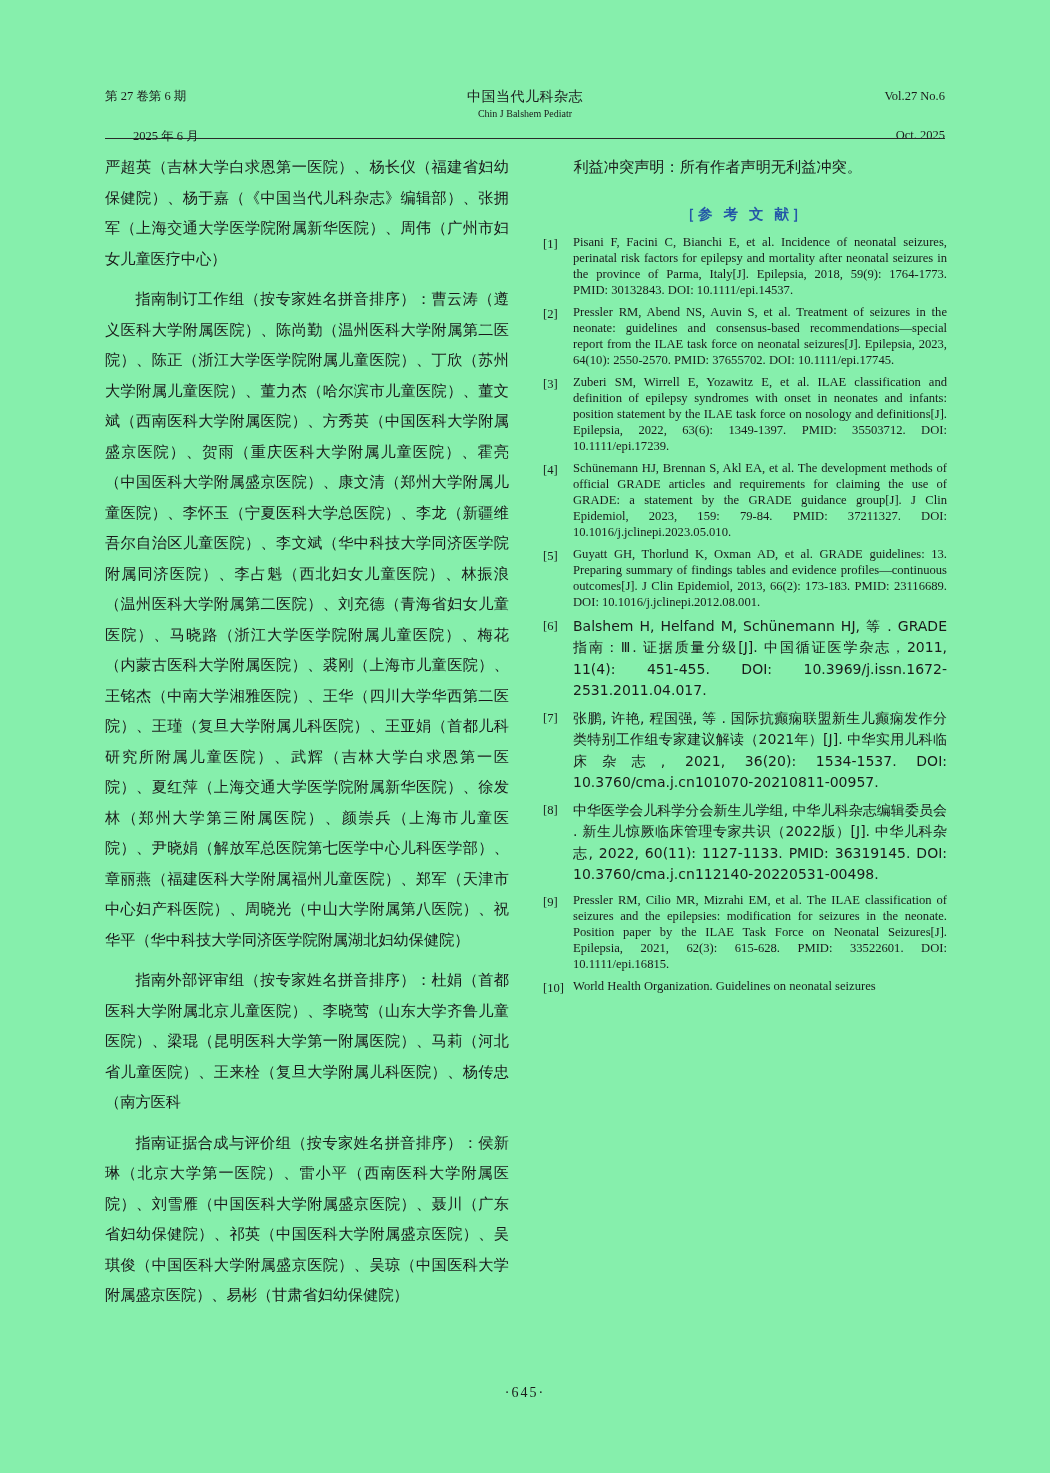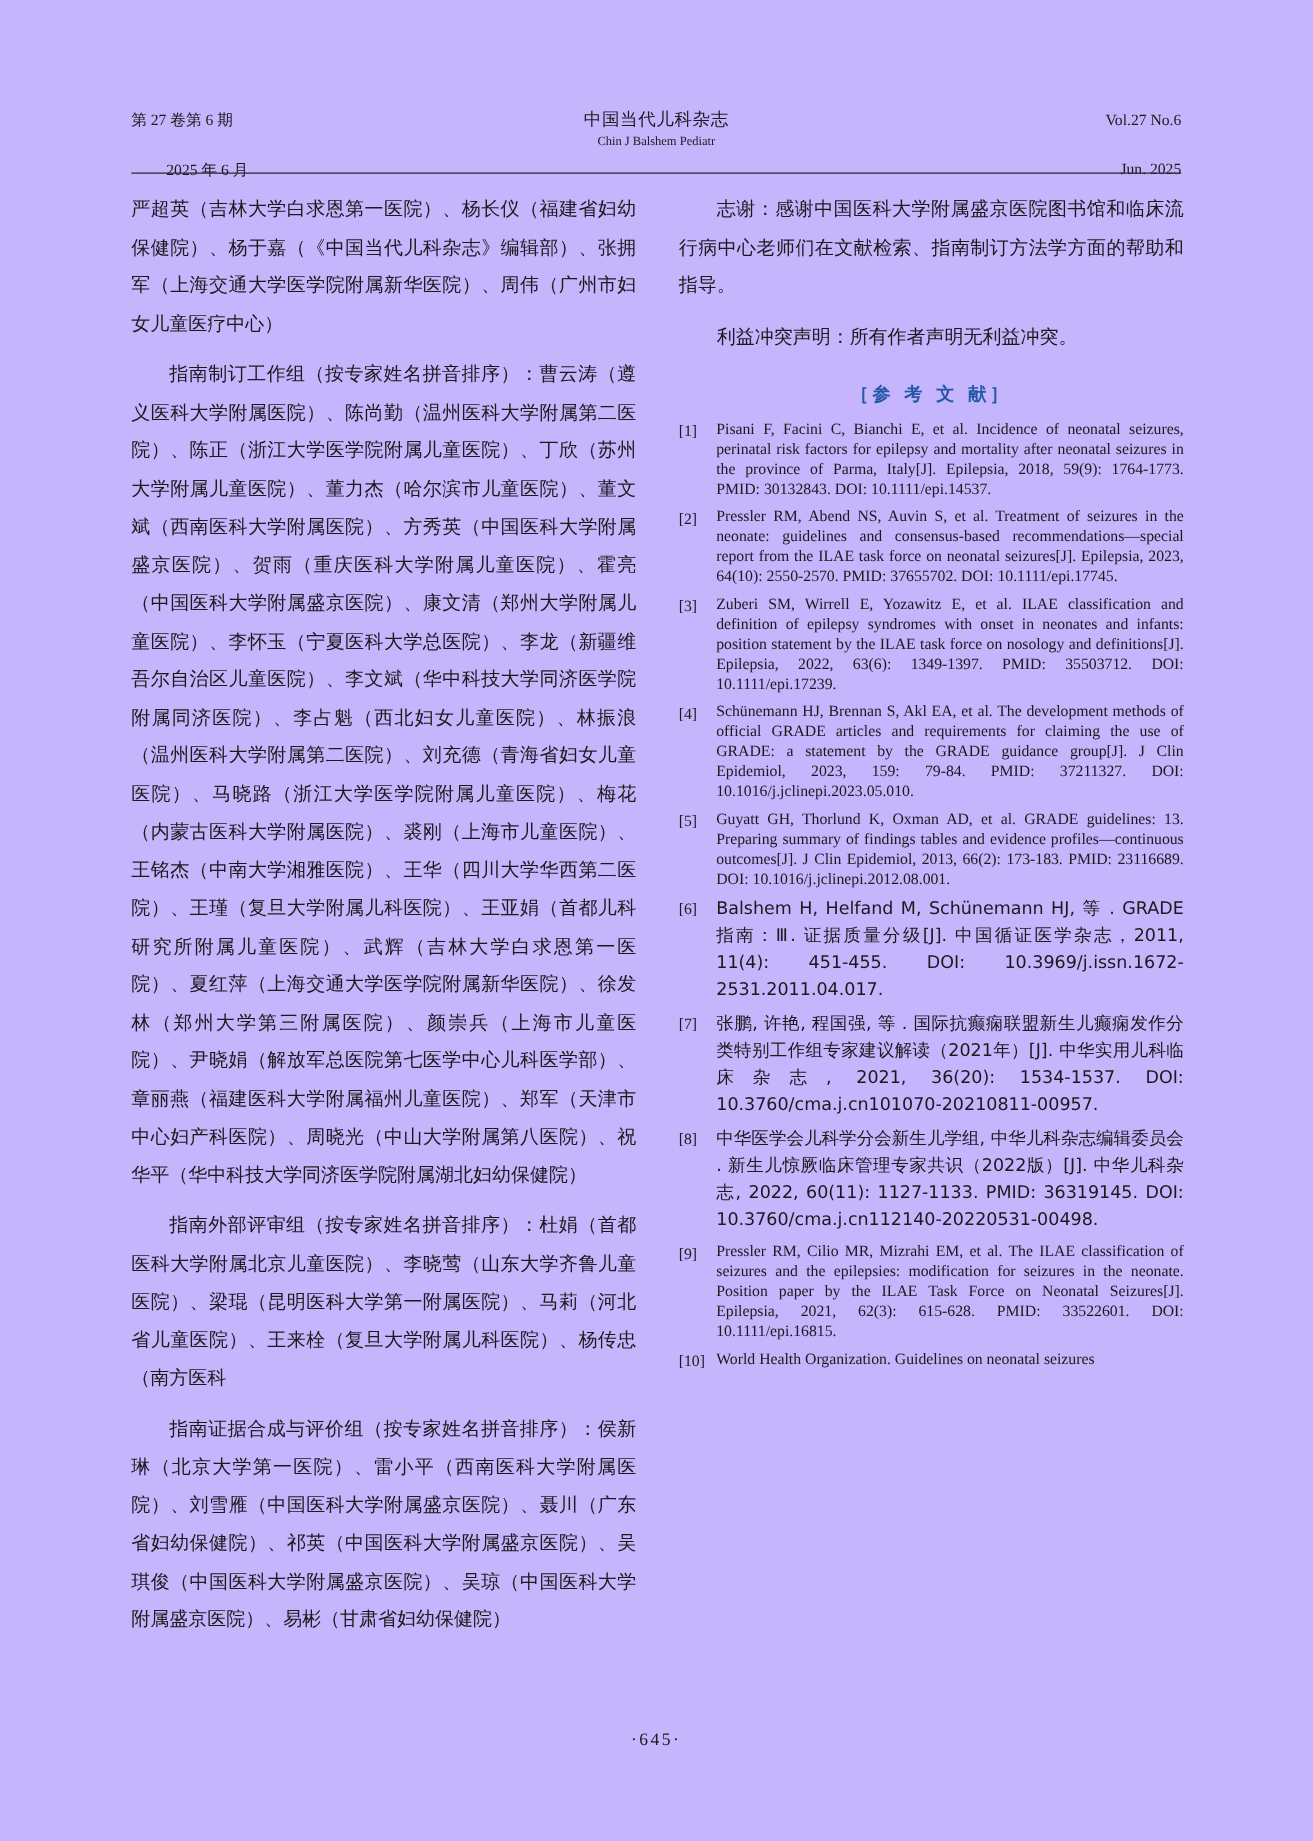--- a/index.html
+++ b/index.html
@@ -12,21 +12,21 @@
     height: 1473px;
     position: relative;
     font-family: "Liberation Serif", serif;
     color: #1a1a1a;
   }
   .page {
     position: absolute;
     left: 0; top: 0;
     width: 1050px;
     height: 1473px;
-    background: #c4b5fd;
+    background: #86efac;
   }
 
   
   .header {
     position: absolute;
     left: 105px;
     top: 88px;
     width: 840px;
     height: 48px;
   }
@@ -148,34 +148,33 @@
     <div class="hdr-row">
       <div class="hdr-left">第 27 卷第 6 期</div>
       <div class="hdr-center">
         <div class="hdr-cn-title">中国当代儿科杂志</div>
         <div class="hdr-en-title">Chin J Balshem Pediatr</div>
       </div>
       <div class="hdr-right">Vol.27 No.6</div>
     </div>
     <div class="hdr-row2">
       <div class="hdr-left">2025 年 6 月</div>
-      <div class="hdr-right">Jun. 2025</div>
+      <div class="hdr-right">Oct. 2025</div>
     </div>
   </div>
   <div class="rule"></div>
 
   <div class="col col-left">
     <p class="cn">严超英（吉林大学白求恩第一医院）、杨长仪（福建省妇幼保健院）、杨于嘉（《中国当代儿科杂志》编辑部）、张拥军（上海交通大学医学院附属新华医院）、周伟（广州市妇女儿童医疗中心）</p>
     <p class="cn indent">指南制订工作组（按专家姓名拼音排序）：曹云涛（遵义医科大学附属医院）、陈尚勤（温州医科大学附属第二医院）、陈正（浙江大学医学院附属儿童医院）、丁欣（苏州大学附属儿童医院）、董力杰（哈尔滨市儿童医院）、董文斌（西南医科大学附属医院）、方秀英（中国医科大学附属盛京医院）、贺雨（重庆医科大学附属儿童医院）、霍亮（中国医科大学附属盛京医院）、康文清（郑州大学附属儿童医院）、李怀玉（宁夏医科大学总医院）、李龙（新疆维吾尔自治区儿童医院）、李文斌（华中科技大学同济医学院附属同济医院）、李占魁（西北妇女儿童医院）、林振浪（温州医科大学附属第二医院）、刘充德（青海省妇女儿童医院）、马晓路（浙江大学医学院附属儿童医院）、梅花（内蒙古医科大学附属医院）、裘刚（上海市儿童医院）、王铭杰（中南大学湘雅医院）、王华（四川大学华西第二医院）、王瑾（复旦大学附属儿科医院）、王亚娟（首都儿科研究所附属儿童医院）、武辉（吉林大学白求恩第一医院）、夏红萍（上海交通大学医学院附属新华医院）、徐发林（郑州大学第三附属医院）、颜崇兵（上海市儿童医院）、尹晓娟（解放军总医院第七医学中心儿科医学部）、章丽燕（福建医科大学附属福州儿童医院）、郑军（天津市中心妇产科医院）、周晓光（中山大学附属第八医院）、祝华平（华中科技大学同济医学院附属湖北妇幼保健院）</p>
     <p class="cn indent">指南外部评审组（按专家姓名拼音排序）：杜娟（首都医科大学附属北京儿童医院）、李晓莺（山东大学齐鲁儿童医院）、梁琨（昆明医科大学第一附属医院）、马莉（河北省儿童医院）、王来栓（复旦大学附属儿科医院）、杨传忠（南方医科</p>
     <p class="cn indent">指南证据合成与评价组（按专家姓名拼音排序）：侯新琳（北京大学第一医院）、雷小平（西南医科大学附属医院）、刘雪雁（中国医科大学附属盛京医院）、聂川（广东省妇幼保健院）、祁英（中国医科大学附属盛京医院）、吴琪俊（中国医科大学附属盛京医院）、吴琼（中国医科大学附属盛京医院）、易彬（甘肃省妇幼保健院）</p>
   </div>
 
   <div class="col col-right">
-    <p class="cn indent">志谢：感谢中国医科大学附属盛京医院图书馆和临床流行病中心老师们在文献检索、指南制订方法学方面的帮助和指导。</p>
     <p class="cn indent">利益冲突声明：所有作者声明无利益冲突。</p>
 
     <div class="refs-title">［参 考 文 献］</div>
 
     <ul class="refs">
       <li>
         <div class="ref-num">[1]</div>
         <div class="ref-body">Pisani F, Facini C, Bianchi E, et al. Incidence of neonatal seizures, perinatal risk factors for epilepsy and mortality after neonatal seizures in the province of Parma, Italy[J]. Epilepsia, 2018, 59(9): 1764-1773. PMID: 30132843. DOI: 10.1111/epi.14537.</div>
       </li>
       <li>

